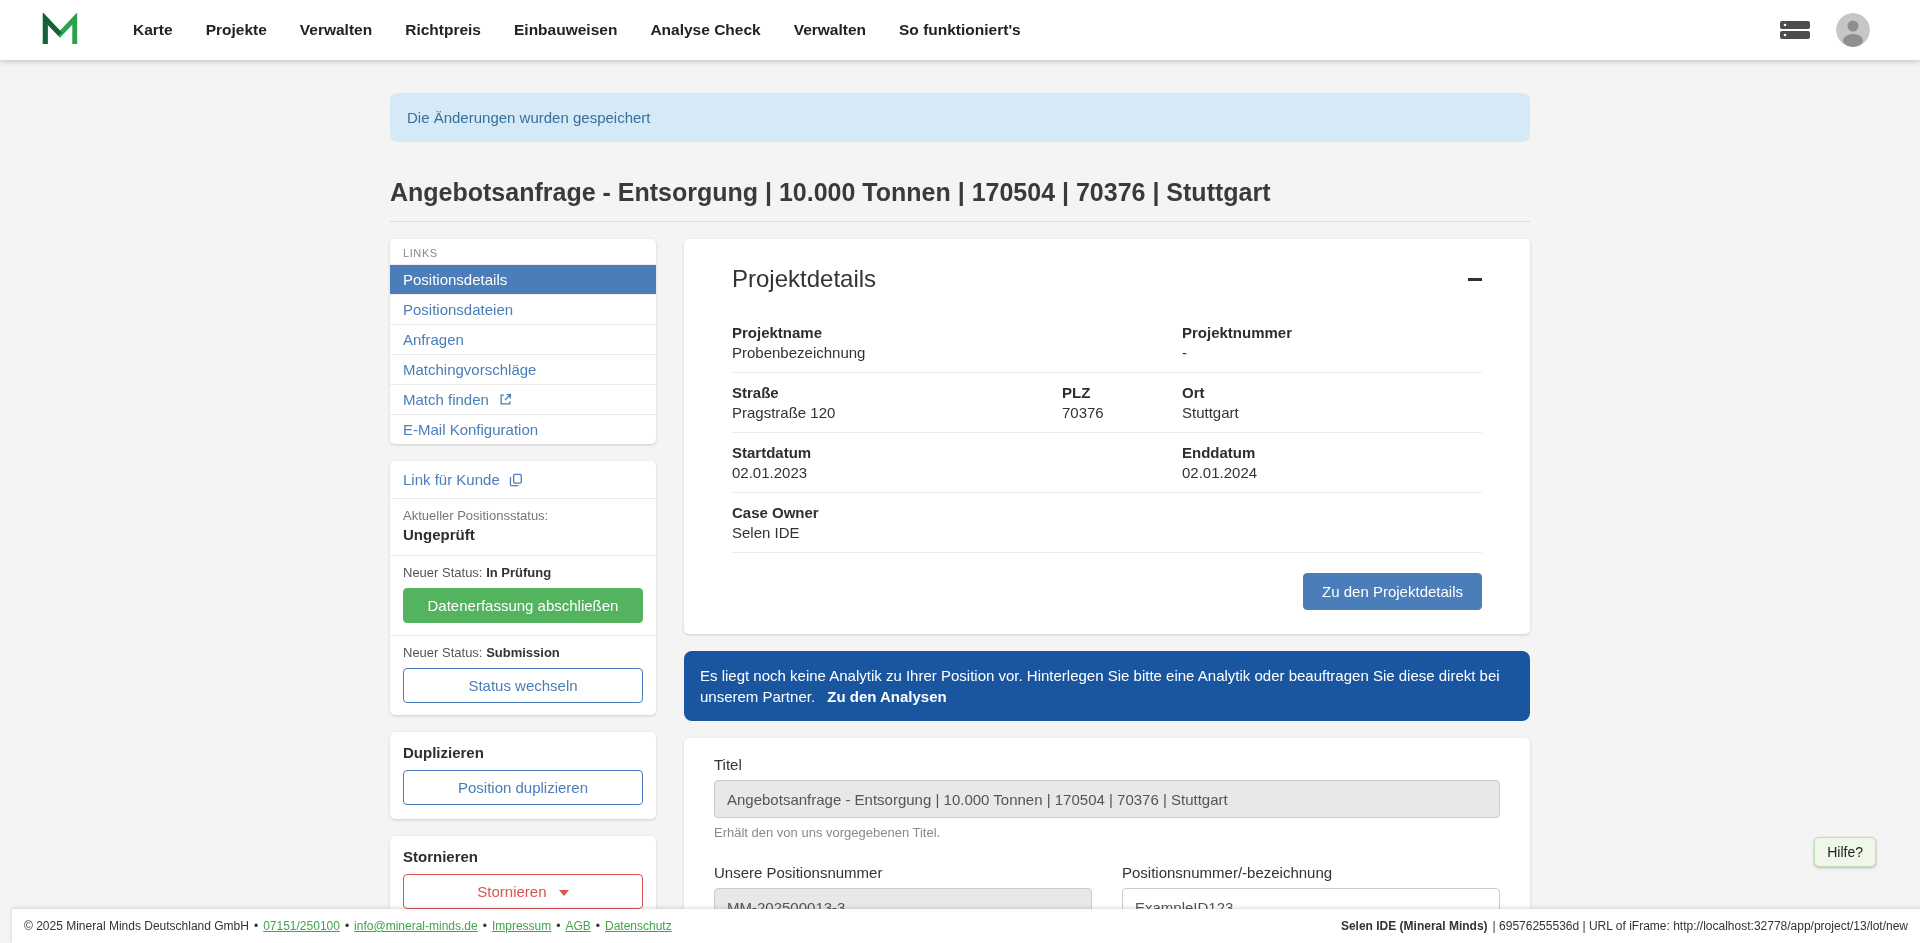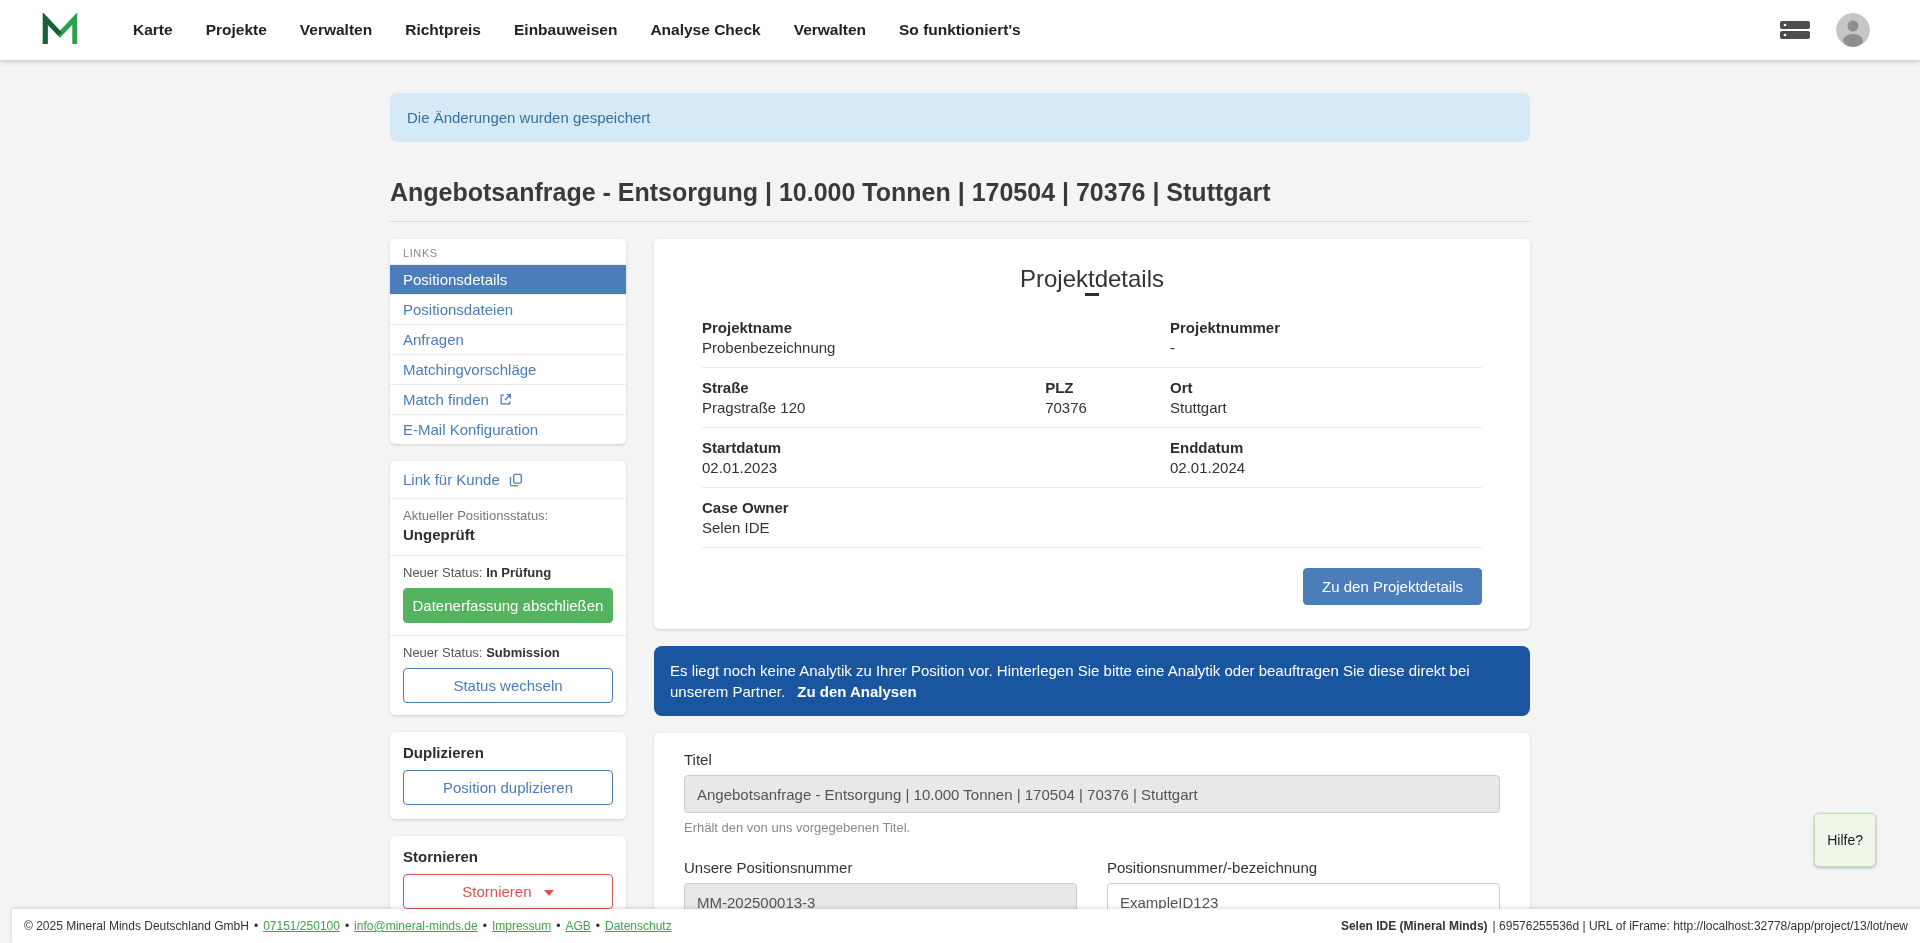--- a/index.html
+++ b/index.html
@@ -16,21 +16,21 @@
   .icon-btn { cursor:pointer; display:flex; align-items:center; }
   .avatar { width:34px; height:34px; border-radius:50%; overflow:hidden; display:block; }
 
   
   .container { width:1140px; margin:0 auto; }
   .alert-info { margin-top:33px; background:#d5eaf6; color:#35709e; font-size:15px;
                 padding:16px 17px; border-radius:7px; }
   h1.page-title { margin:36px 0 14px; font-size:25px; font-weight:700; color:#3a3a3a; }
   hr.title-rule { border:0; border-top:1px solid #dcdcdc; margin:0 0 17px; }
   .row { display:flex; align-items:flex-start; }
-  .col-sb { width:236px; margin-right:28px; flex:none; }
+  .col-sb { width:266px; margin-right:28px; flex:none; }
   .col-main { flex:1; min-width:0; }
   .card { background:#fff; border-radius:5px; box-shadow:0 1px 3px rgba(0,0,0,.16); margin-bottom:17px; }
 
   
   .links-header { font-size:11px; color:#8a8a8a; letter-spacing:.6px; padding:8px 13px 5px; }
   .side-list { list-style:none; }
   .side-list li { padding:6px 13px; font-size:15px; color:#4a7db9; border-top:1px solid #ececec; cursor:pointer; }
   .side-list li.active { background:#4a7db9; color:#fff; }
   .side-list li .ext { margin-left:6px; vertical-align:-1px; }
 
@@ -46,21 +46,21 @@
   .btn-outline-blue { margin-top:8px; background:#fff; border:1px solid #4a7db9; color:#4a7db9; }
   .mini-card { padding:12px 13px 14px; }
   .mini-card .mini-title { font-size:15px; font-weight:700; color:#2e2e2e; margin-bottom:9px; }
   .btn-outline-red { margin-top:0; background:#fff; border:1px solid #d9534f; color:#d9534f; }
   .caret { display:inline-block; width:0; height:0; border-left:5px solid transparent;
            border-right:5px solid transparent; border-top:6px solid currentColor;
            margin-left:8px; vertical-align:middle; }
 
   
   .project-card { padding:26px 48px 24px; }
-  .project-head { display:flex; align-items:center; justify-content:space-between; margin-bottom:12px;flex-direction:column; }
+  .project-head { display:flex; align-items:center; justify-content:space-between; margin-bottom:20px; }
   .project-head h2 { font-size:24px; font-weight:400; color:#333; }
   .minus-icon { display:inline-block; width:14px; height:3px; background:#2f2f2f; cursor:pointer; }
   .prow { display:flex; padding:11px 0; border-bottom:1px solid #ececec; }
   .f .lbl { font-size:15px; font-weight:700; color:#2e2e2e; margin-bottom:3px; }
   .f .val { font-size:15px; color:#333; }
   .w60{width:60%;} .w44{width:44%;} .w16{width:16%;} .w40{width:40%;} .w100{width:100%;}
   .proj-btn-row { margin-top:20px; text-align:right; }
   .btn-blue { display:inline-block; width:auto; background:#4a7db9; border:1px solid #4a7db9;
               color:#fff; padding:9px 18px; }
 
@@ -74,21 +74,21 @@
   .form-label { font-size:15px; color:#333; margin-bottom:7px; display:block; }
   .text-input { width:100%; height:38px; border:1px solid #ccc; border-radius:4px;
                 padding:0 12px; font-size:15px; color:#555; background:#fff; font-family:inherit; }
   .text-input:disabled { background:#e8e8e8; color:#555; }
   .help-text { font-size:13px; color:#8a8a8a; margin-top:7px; }
   .form-row { display:flex; gap:30px; margin-top:24px; }
   .form-col { flex:1; min-width:0; }
 
   
   .help-btn { position:fixed; right:44px; bottom:76px; z-index:60; background:#eef7e8;
-              border:1px solid #c3ddb8; border-radius:5px; padding:18px 12px; font-size:14px;
+              border:1px solid #c3ddb8; border-radius:5px; padding:6px 12px; font-size:14px;
               color:#222; font-family:inherit; cursor:pointer; box-shadow:0 1px 3px rgba(0,0,0,.25); }
 
   
   .footer { position:fixed; left:12px; right:0; bottom:0; height:34px; background:#fff; z-index:50;
             box-shadow:0 -1px 4px rgba(0,0,0,.15); display:flex; align-items:center;
             justify-content:space-between; padding:0 12px; font-size:12px; color:#333; }
   .footer .left, .footer .right { display:flex; align-items:center; gap:5px; white-space:nowrap; }
   .footer a { color:#3fa548; text-decoration:underline; cursor:pointer; }
   .footer .sep { color:#333; }
   .footer .f-user { font-weight:700; }

